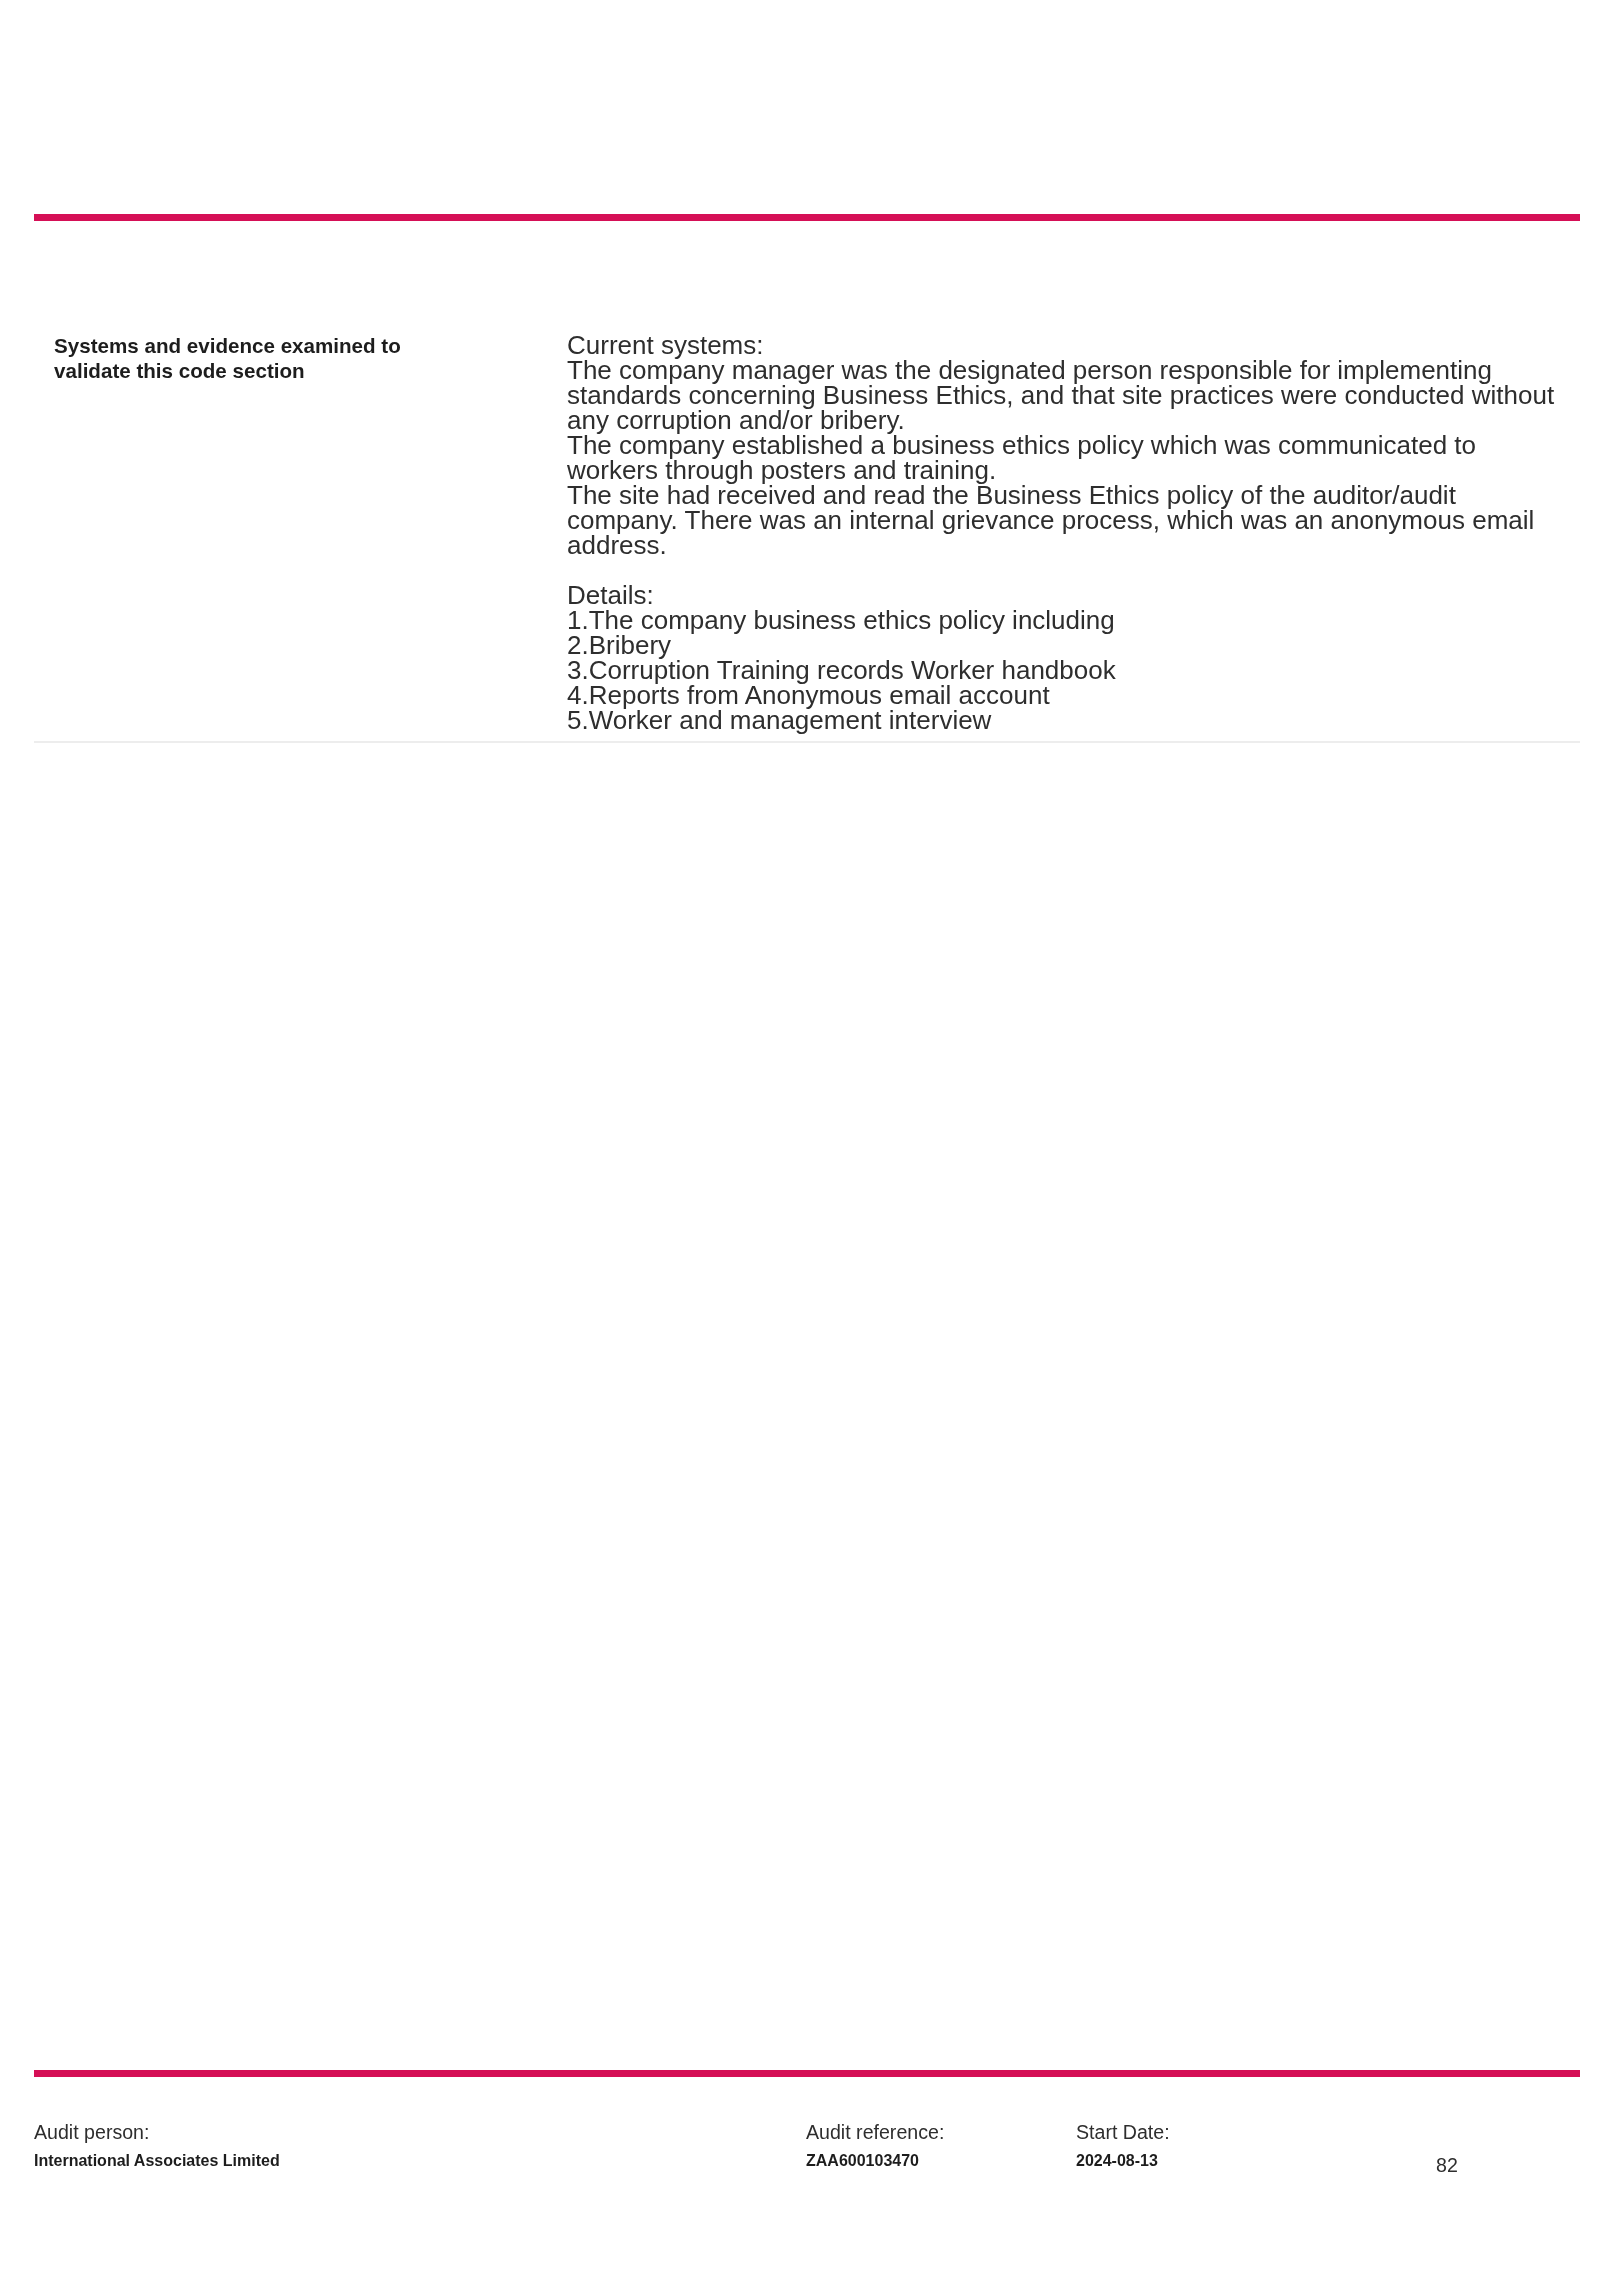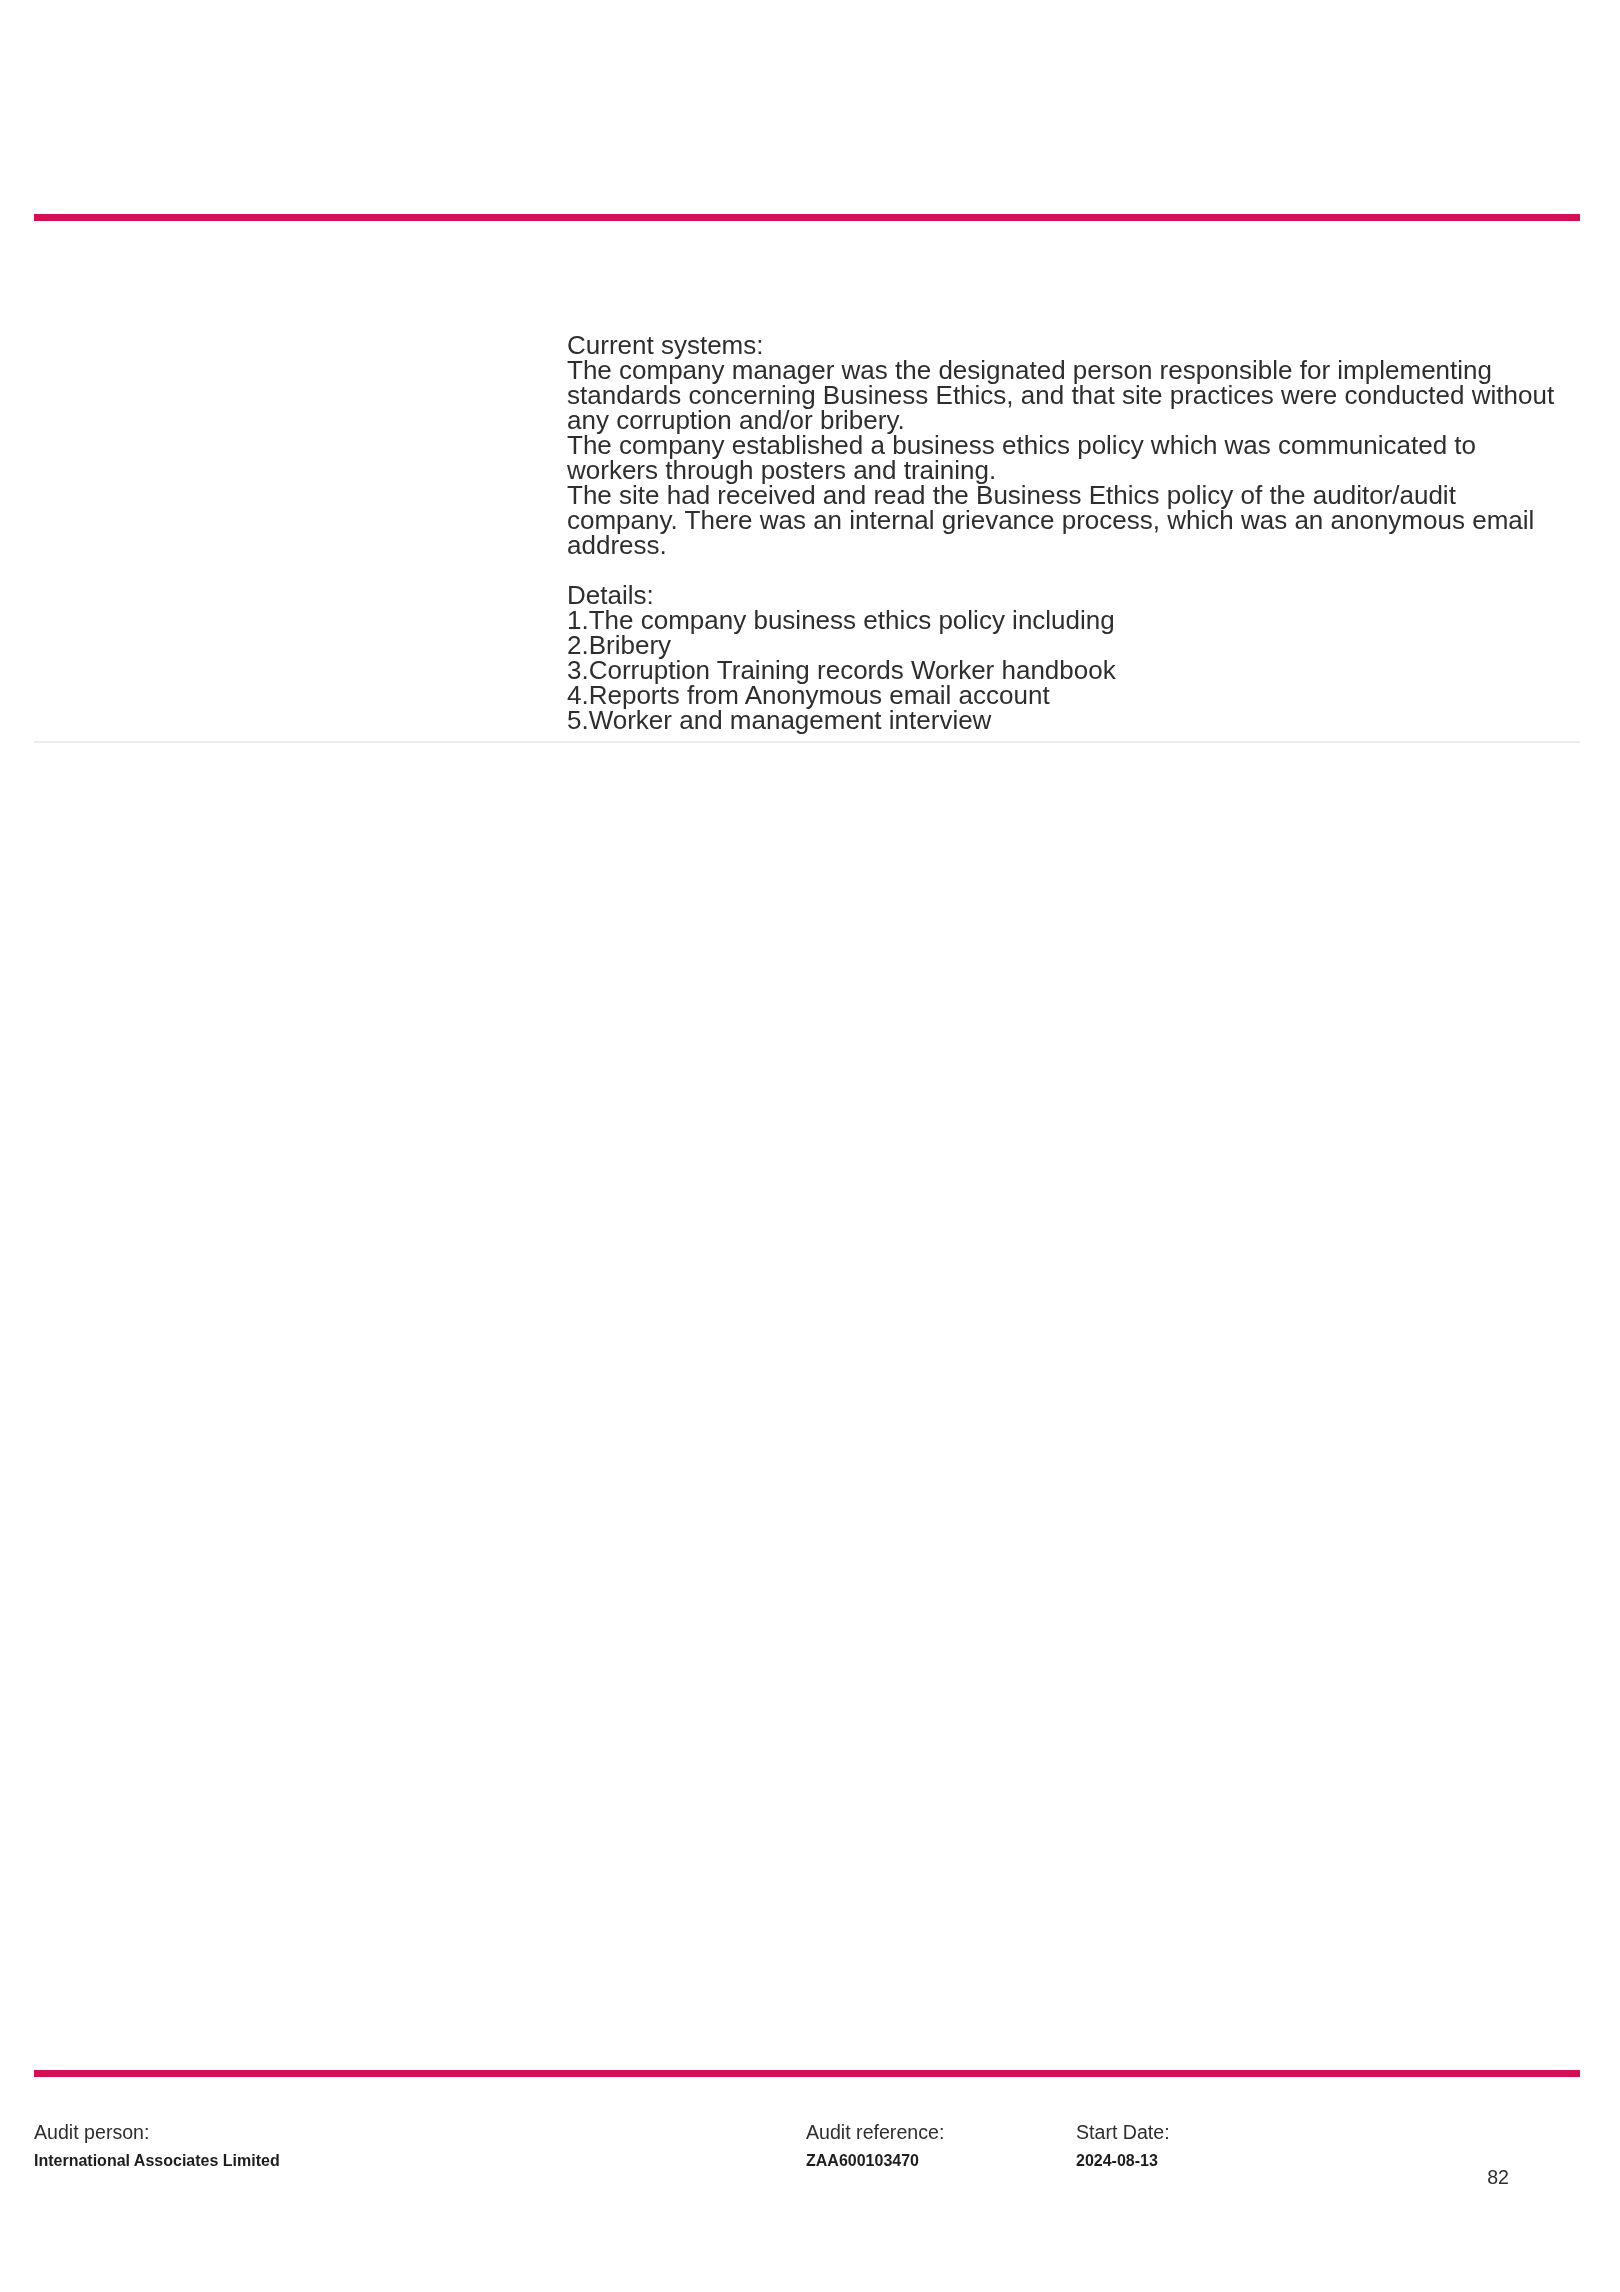--- a/index.html
+++ b/index.html
@@ -50,31 +50,33 @@
   }
 
   
   .f-label { position: absolute; top: 2121px; font-size: 19.6px; color: #2e2e2e; white-space: nowrap; }
   .f-value { position: absolute; top: 2152px; font-size: 16px; font-weight: bold; color: #1d1d1d; white-space: nowrap; }
   .fx-company { left: 34px; }
   .fx-reference { left: 806px; text-align: right; }
   .fx-startdate { left: 1076px; }
   .page-number {
     position: absolute; top: 2154px; left: 1385px; width: 124px;
-    text-align: right; font-size: 19.6px; font-weight: normal; color: #2e2e2e; margin-top: 12px;
+    text-align: center; font-size: 19.6px; font-weight: normal; color: #2e2e2e;
   }
 </style>
 </head>
 <body>
 
 <div class="page">
 
 
   <div class="rule-pink rule-top"></div>
 
+  <div class="section-label">Systems and evidence examined to
+validate this code section</div>
   <div class="section-content">Current systems:
 The company manager was the designated person responsible for implementing
 standards concerning Business Ethics, and that site practices were conducted without
 any corruption and/or bribery.
 The company established a business ethics policy which was communicated to
 workers through posters and training.
 The site had received and read the Business Ethics policy of the auditor/audit
 company. There was an internal grievance process, which was an anonymous email
 address.
 

